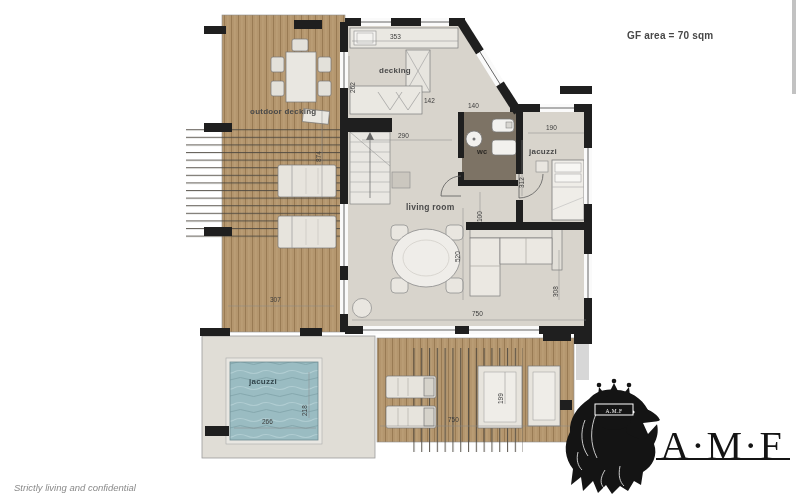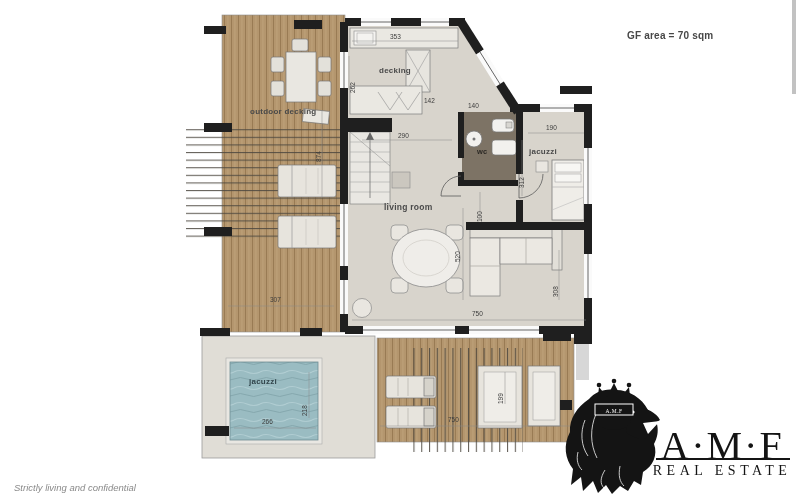--- a/index.html
+++ b/index.html
@@ -2,21 +2,21 @@
 <html><head>
 <meta charset="utf-8">
 <style>
   html,body{margin:0;padding:0;background:#fff;}
   .canvas{position:relative;width:800px;height:500px;background:#ffffff;overflow:hidden;
           font-family:"Liberation Sans", sans-serif;}
   svg{display:block;}
   .abs{position:absolute;}
   
   .room-label{position:absolute;font-size:8px;font-weight:600;color:#4a4a4a;letter-spacing:.25px;white-space:nowrap;}
-  .room-label.big{font-size:8.5px;}
+  .room-label.big{font-size:8.5px;margin-left:22px;}
   .room-label.on-dark{color:#2c2925;}
   .room-label.on-water{color:#32454c;}
   
   .dim{position:absolute;font-size:6.5px;font-weight:500;color:#3c3c3c;white-space:nowrap;line-height:1;}
   .dim.v{transform:rotate(-90deg);transform-origin:0 0;}
   
   .stat{position:absolute;font-size:10px;font-weight:700;color:#474747;letter-spacing:.2px;white-space:nowrap;}
   
   .conf{position:absolute;left:14px;top:482px;font-size:9.5px;font-style:italic;color:#8a8a8a;white-space:nowrap;}
   
@@ -311,17 +311,16 @@
   <div class="dim v" style="left:316px;top:162px">874</div>
   <div class="dim" style="left:262px;top:419px">266</div>
   <div class="dim v" style="left:302px;top:416px">218</div>
   <div class="dim" style="left:448px;top:417px">750</div>
   <div class="dim v" style="left:498px;top:404px">199</div>
 
   <div class="stat" style="left:627px;top:30px">GF area = 70 sqm</div>
 
   <div class="logo-wordmark">A·M·F</div>
   <div class="logo-line"></div>
-  <div class="logo-sub">REAL ESTATE</div>
 
   <div class="conf">Strictly living and confidential</div>
 
 </div>
 
 </body></html>

